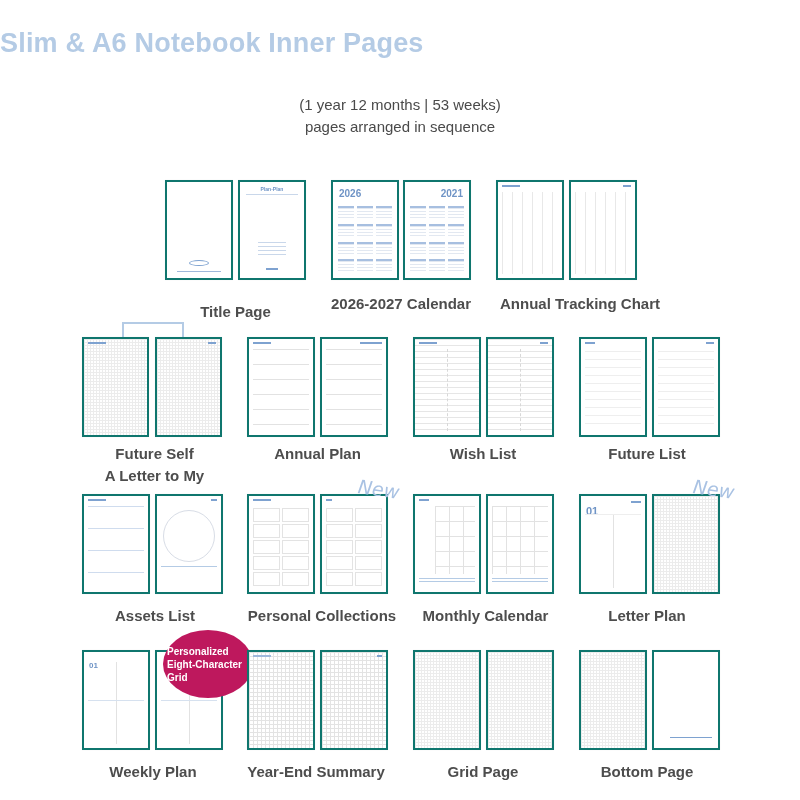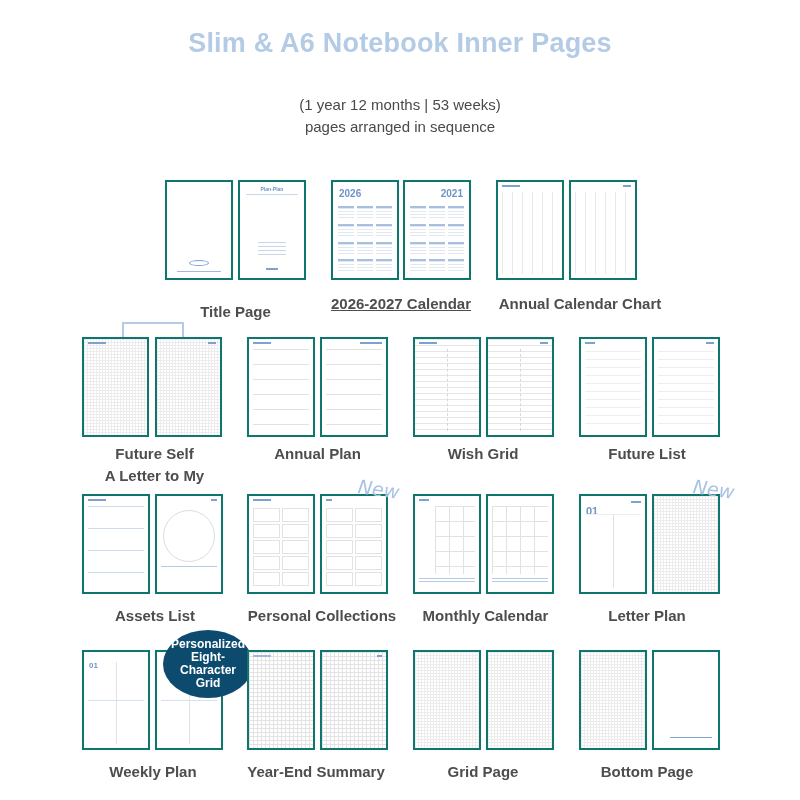--- a/index.html
+++ b/index.html
@@ -1,21 +1,21 @@
 <!DOCTYPE html>
 <html><head>
 <meta charset="utf-8">
 <style>
   * { box-sizing: border-box; margin: 0; padding: 0; }
   html, body { width: 800px; height: 800px; background: #ffffff; overflow: hidden; }
   body { position: relative; font-family: "Liberation Sans", "DejaVu Sans", sans-serif; }
 
   .title {
     position: absolute; left: 0; top: 28px; width: 800px;
-    text-align: center; font-size: 27px; font-weight: bold;
+    font-size: 27px; font-weight: bold;
     color: #b4cbe5; letter-spacing: 0.2px;
   }
   .subtitle {
     position: absolute; left: 0; top: 94px; width: 800px;
     text-align: center; font-size: 15px; color: #4a4a4a; line-height: 22px;
   }
 
   .page {
     position: absolute; background: #ffffff;
     border: 2px solid #0f766e;
@@ -69,22 +69,22 @@
     background-size: 10px 100%;
   }
 
   .new-badge {
     position: absolute; font-size: 19px; font-style: italic; color: #a9c2e3;
     transform: rotate(8deg); font-family: "DejaVu Sans", sans-serif;
   }
 
   .bubble {
     position: absolute; left: 163px; top: 630px; width: 90px; height: 68px;
-    border-radius: 50%; background: #0c4a6e; color: #ffffff;
-    font-size: 12px; font-weight: bold; text-align: center;
+    border-radius: 50%; background: #be185d; color: #ffffff;
+    font-size: 10px; font-weight: bold; text-align: left;
     display: flex; align-items: center; justify-content: center; line-height: 13px;
     padding: 4px;
   }
   .bracket {
     position: absolute; left: 122px; top: 322px; width: 62px; height: 16px;
     border: 2px solid #b4cbe5; border-bottom: none;
   }
 
   .circle {
     position: absolute; left: 6px; right: 6px; top: 14px; aspect-ratio: 1/1;
@@ -153,31 +153,31 @@
       <div class="cal-cell"></div>
       <div class="cal-cell"></div>
     <div class="cal-cell"></div>
       <div class="cal-cell"></div>
       <div class="cal-cell"></div>
     <div class="cal-cell"></div>
       <div class="cal-cell"></div>
       <div class="cal-cell"></div>
   </div>
 </div>
-<div class="label" style="left:315px;top:293px;width:172px;text-decoration:underline;">2026-2027 Calendar</div>
+<div class="label" style="left:315px;top:293px;width:172px;">2026-2027 Calendar</div>
 
 <div class="page" style="left:496px;top:180px;width:68px;height:100px;">
   <div class="hdr-mark"></div>
   <div class="cols"></div>
 </div>
 <div class="page" style="left:569px;top:180px;width:68px;height:100px;">
   <div class="hdr-mark r"></div>
   <div class="cols"></div>
 </div>
-<div class="label" style="left:490px;top:293px;width:180px;">Annual Calendar Chart</div>
+<div class="label" style="left:490px;top:293px;width:180px;">Annual Tracking Chart</div>
 
 <div class="bracket"></div>
 
 <div class="page grid-fine" style="left:82px;top:337px;width:67px;height:100px;">
   <div class="hdr-mark"></div>
 </div>
 <div class="page grid-fine" style="left:155px;top:337px;width:67px;height:100px;">
   <div class="hdr-mark r"></div>
 </div>
 <div class="label" style="left:72px;top:443px;width:165px;">
@@ -196,21 +196,21 @@
 <div class="label" style="left:240px;top:443px;width:155px;">Annual Plan</div>
 
 <div class="page ruled-lines" style="left:413px;top:337px;width:68px;height:100px;">
   <div class="hdr-mark"></div>
   <div style="position:absolute;left:50%;top:10px;bottom:4px;border-left:1px dashed #d8d8d8;"></div>
 </div>
 <div class="page ruled-lines" style="left:486px;top:337px;width:68px;height:100px;">
   <div class="hdr-mark r"></div>
   <div style="position:absolute;left:50%;top:10px;bottom:4px;border-left:1px dashed #d8d8d8;"></div>
 </div>
-<div class="label" style="left:408px;top:443px;width:150px;">Wish Grid</div>
+<div class="label" style="left:408px;top:443px;width:150px;">Wish List</div>
 
 <div class="page" style="left:579px;top:337px;width:68px;height:100px;">
   <div class="hdr-mark" style="width:10px;"></div>
   <div style="position:absolute;left:4px;right:4px;top:12px;bottom:4px;background-image:linear-gradient(to bottom,#eeeeee 1px,transparent 1px);background-size:100% 8px;"></div>
 </div>
 <div class="page" style="left:652px;top:337px;width:68px;height:100px;">
   <div class="hdr-mark r"></div>
   <div style="position:absolute;left:4px;right:4px;top:12px;bottom:4px;background-image:linear-gradient(to bottom,#eeeeee 1px,transparent 1px);background-size:100% 8px;"></div>
 </div>
 <div class="label" style="left:572px;top:443px;width:150px;">Future List</div>

